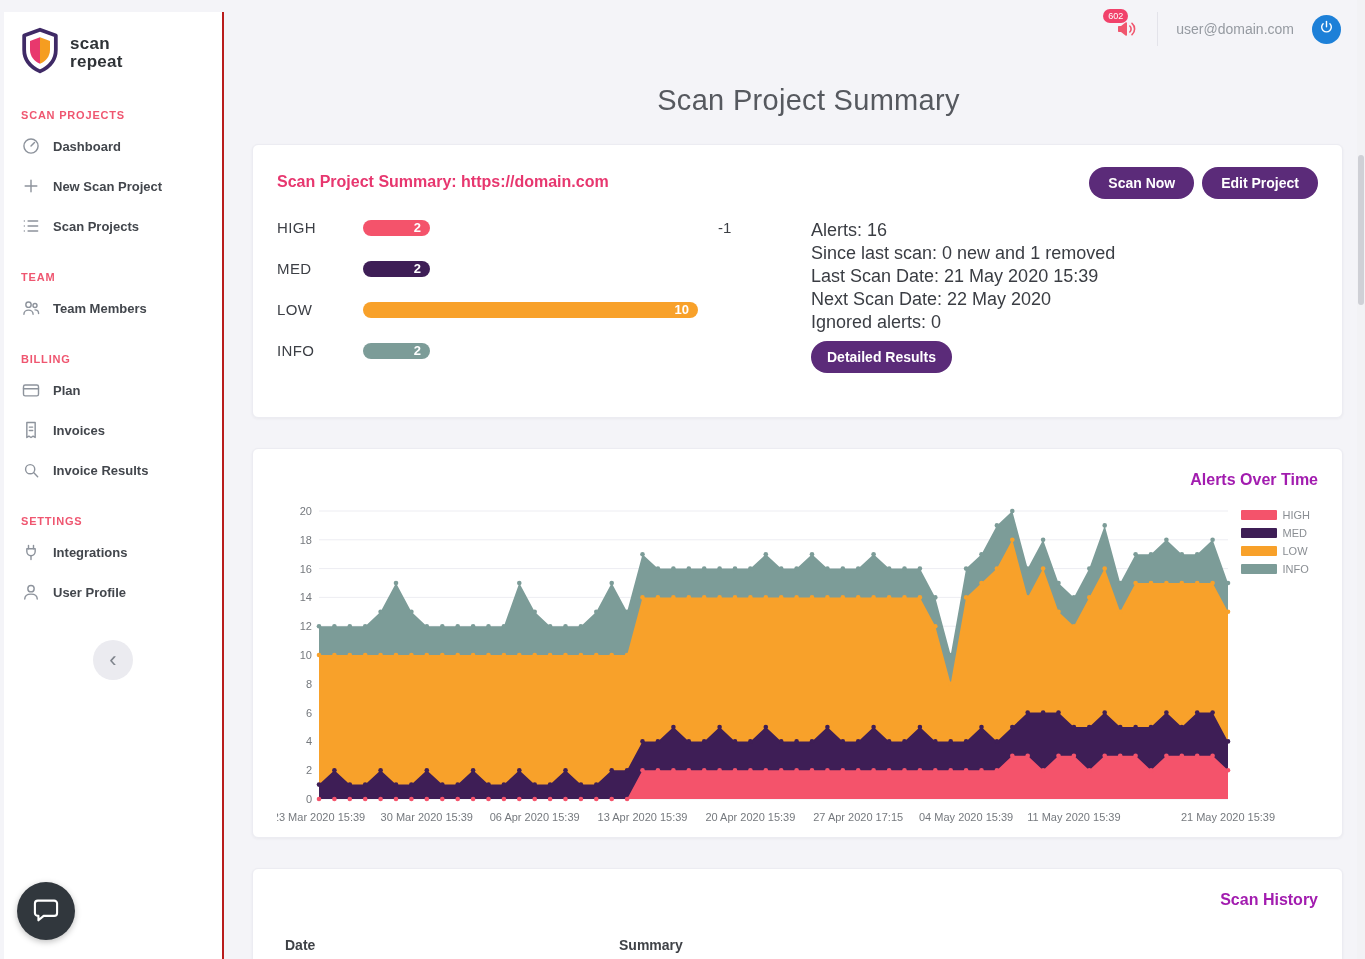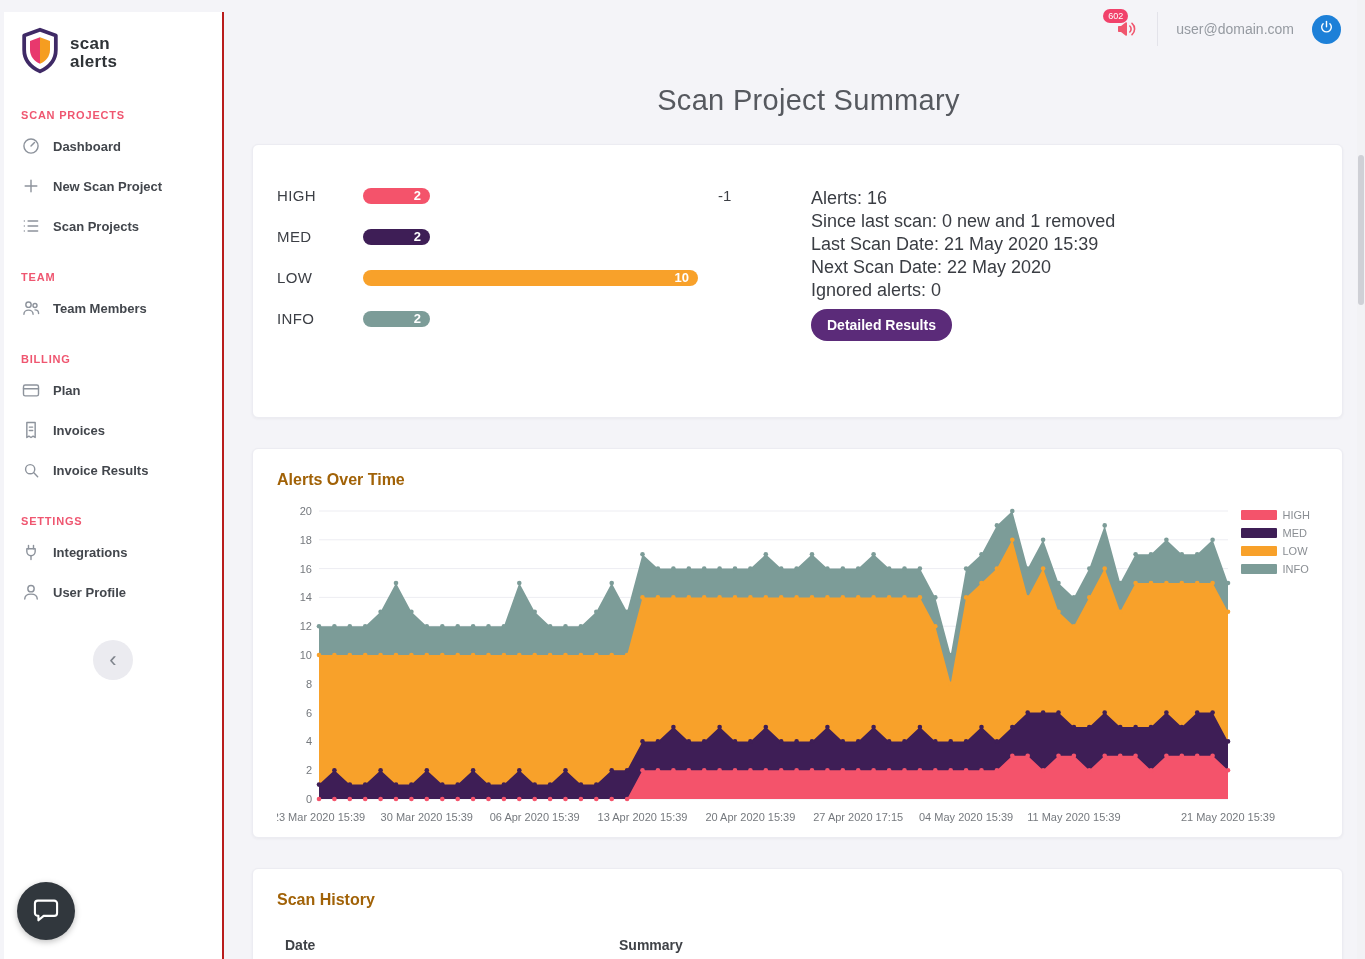--- a/index.html
+++ b/index.html
@@ -26,21 +26,21 @@
   .power-btn{width:29px;height:29px;border-radius:50%;background:#1d80d8;border:none;display:flex;align-items:center;justify-content:center;cursor:pointer;}
   .power-btn svg{width:17px;height:17px;stroke:#fff;fill:none;stroke-width:2;stroke-linecap:round;}
 
   
   main{margin-left:220px;padding-top:84px;}
   .page-title{margin-left:32px;font-size:29px;font-weight:500;color:#56595f;letter-spacing:.3px;text-align:center;}
   .card{position:relative;background:#fff;border:1px solid #ececf2;border-radius:6px;box-shadow:0 1px 3px rgba(40,40,60,.05);margin-left:32px;width:1091px;overflow:hidden;}
   .card1{margin-top:27px;height:274px;padding:22px 24px;}
   .card-head{display:flex;align-items:flex-start;justify-content:space-between;}
   .pink-title{font-size:16px;font-weight:700;color:#e7376f;padding-top:6px;}
-  .purple-title{font-size:16px;font-weight:700;color:#a16207;}
+  .purple-title{font-size:16px;font-weight:700;color:#a21caf;text-align:right;}
   .head-buttons{display:flex;gap:8px;}
   .btn{background:#5b2b79;color:#fff;border:none;border-radius:17px;font-size:14px;font-weight:600;padding:8px 19px;cursor:pointer;font-family:inherit;}
   .summary-body{display:flex;margin-top:20px;}
   .severity-grid{display:grid;grid-template-columns:86px 335px 94px;align-items:center;row-gap:24px;height:fit-content;}
   .sev-label{font-size:15px;font-weight:500;color:#3c3f45;letter-spacing:.4px;}
   .sev-track{position:relative;height:16px;}
   .sev-fill{height:16px;border-radius:8px;display:flex;align-items:center;justify-content:flex-end;padding-right:9px;color:#fff;font-size:13px;font-weight:700;}
   .sev-delta{font-size:15px;color:#3c3f45;padding-left:20px;}
   .alerts-info{margin-left:19px;}
   .alerts-info p{font-size:18px;font-weight:400;color:#3a3d43;line-height:23px;}
@@ -73,21 +73,21 @@
   <div class="logo">
     <span>
       <svg viewBox="0 0 48 56" width="40" height="47">
         <path d="M24 3 L43 10 V27 C43 40 35 48 24 53 C13 48 5 40 5 27 V10 Z" fill="#fff" stroke="#3f2a66" stroke-width="4.5" stroke-linejoin="round"></path>
         <path d="M24 12 L36 16.5 V27 C36 35 31 40.5 24 44 Z" fill="#f59d20"></path>
         <path d="M24 12 L12 16.5 V27 C12 35 17 40.5 24 44 Z" fill="#e8386d"></path>
       </svg>
     </span>
     <div class="logo-text">
       <span>scan</span>
-      <span>alerts</span>
+      <span>repeat</span>
     </div>
   </div>
   <nav id="sidebar-sections">
       <div class="side-heading">SCAN PROJECTS</div>
       <div class="side-item">
         <span class="si">
           <svg viewBox="0 0 24 24">
             <circle cx="12" cy="12" r="8.5"></circle>
             <path d="M12 12l4.2-4.2"></path>
           </svg>
@@ -195,20 +195,27 @@
         <path d="M7.2 6.6a6.8 6.8 0 1 0 9.6 0"></path>
       </svg>
     </span>
   </button>
 </div>
 
 <main>
   <h1 class="page-title">Scan Project Summary</h1>
 
   <section class="card card1">
+    <div class="card-head">
+      <h2 class="pink-title">Scan Project Summary: https://domain.com</h2>
+      <div class="head-buttons">
+        <button class="btn">Scan Now</button>
+        <button class="btn">Edit Project</button>
+      </div>
+    </div>
     <div class="summary-body">
       <div class="severity-grid" id="severity-rows">
           <div class="sev-label">HIGH</div>
           <div class="sev-track">
             <div class="sev-fill" style="width: 67px; background: rgb(244, 83, 107);">
               <span class="sev-val">2</span>
             </div>
           </div>
           <div class="sev-delta">-1</div>
           <div class="sev-label">MED</div>

